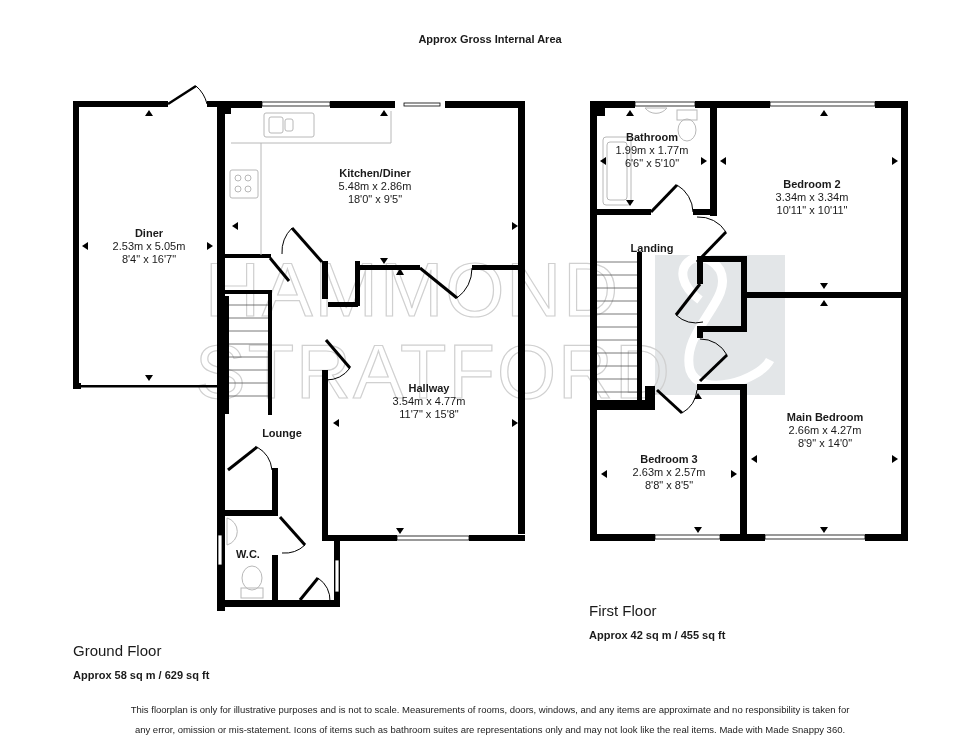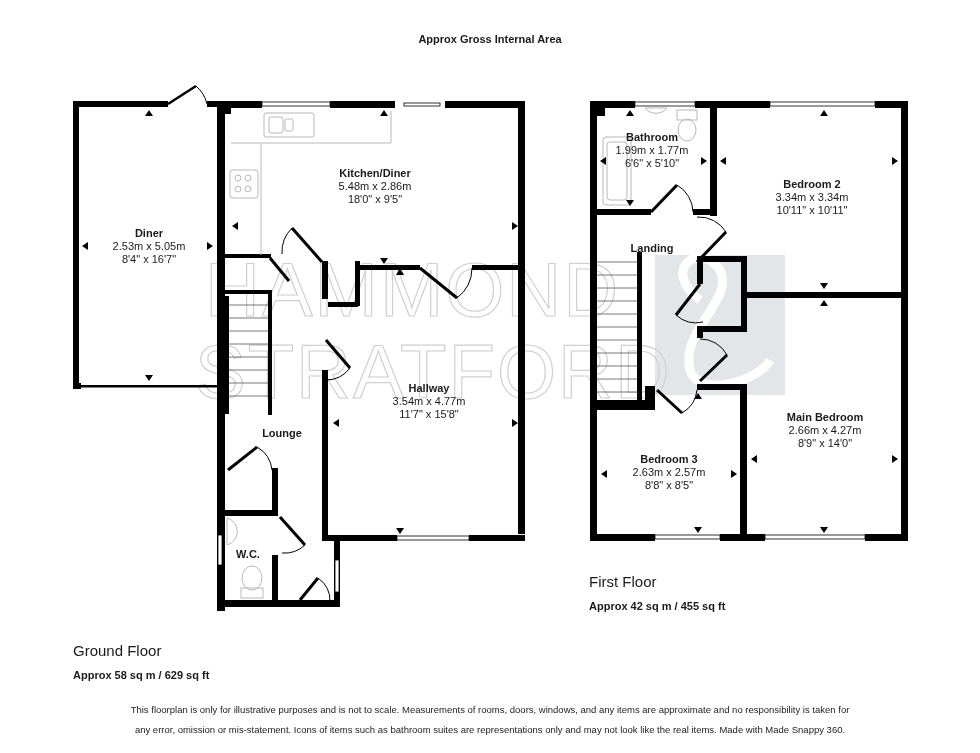--- a/index.html
+++ b/index.html
@@ -283,18 +283,18 @@
 <div class="room-label" style="left:669px; top:453px;">
   <span class="name">Bedroom 3</span>
   <span class="dim">2.63m x 2.57m</span>
   <span class="dim">8'8" x 8'5"</span>
 </div>
 
 <div class="abs" style="left:73px; top:642px;">
   <div class="floor-title">Ground Floor</div>
   <div class="floor-area">Approx 58 sq m / 629 sq ft</div>
 </div>
-<div class="abs" style="left:589px; top:573px;">
+<div class="abs" style="left:589px; top:602px;">
   <div class="floor-title">First Floor</div>
   <div class="floor-area">Approx 42 sq m / 455 sq ft</div>
 </div>
 
 <div class="abs disclaimer">This floorplan is only for illustrative purposes and is not to scale. Measurements of rooms, doors, windows, and any items are approximate and no responsibility is taken for any error, omission or mis-statement. Icons of items such as bathroom suites are representations only and may not look like the real items. Made with Made Snappy 360.</div>
 
 </body></html>

